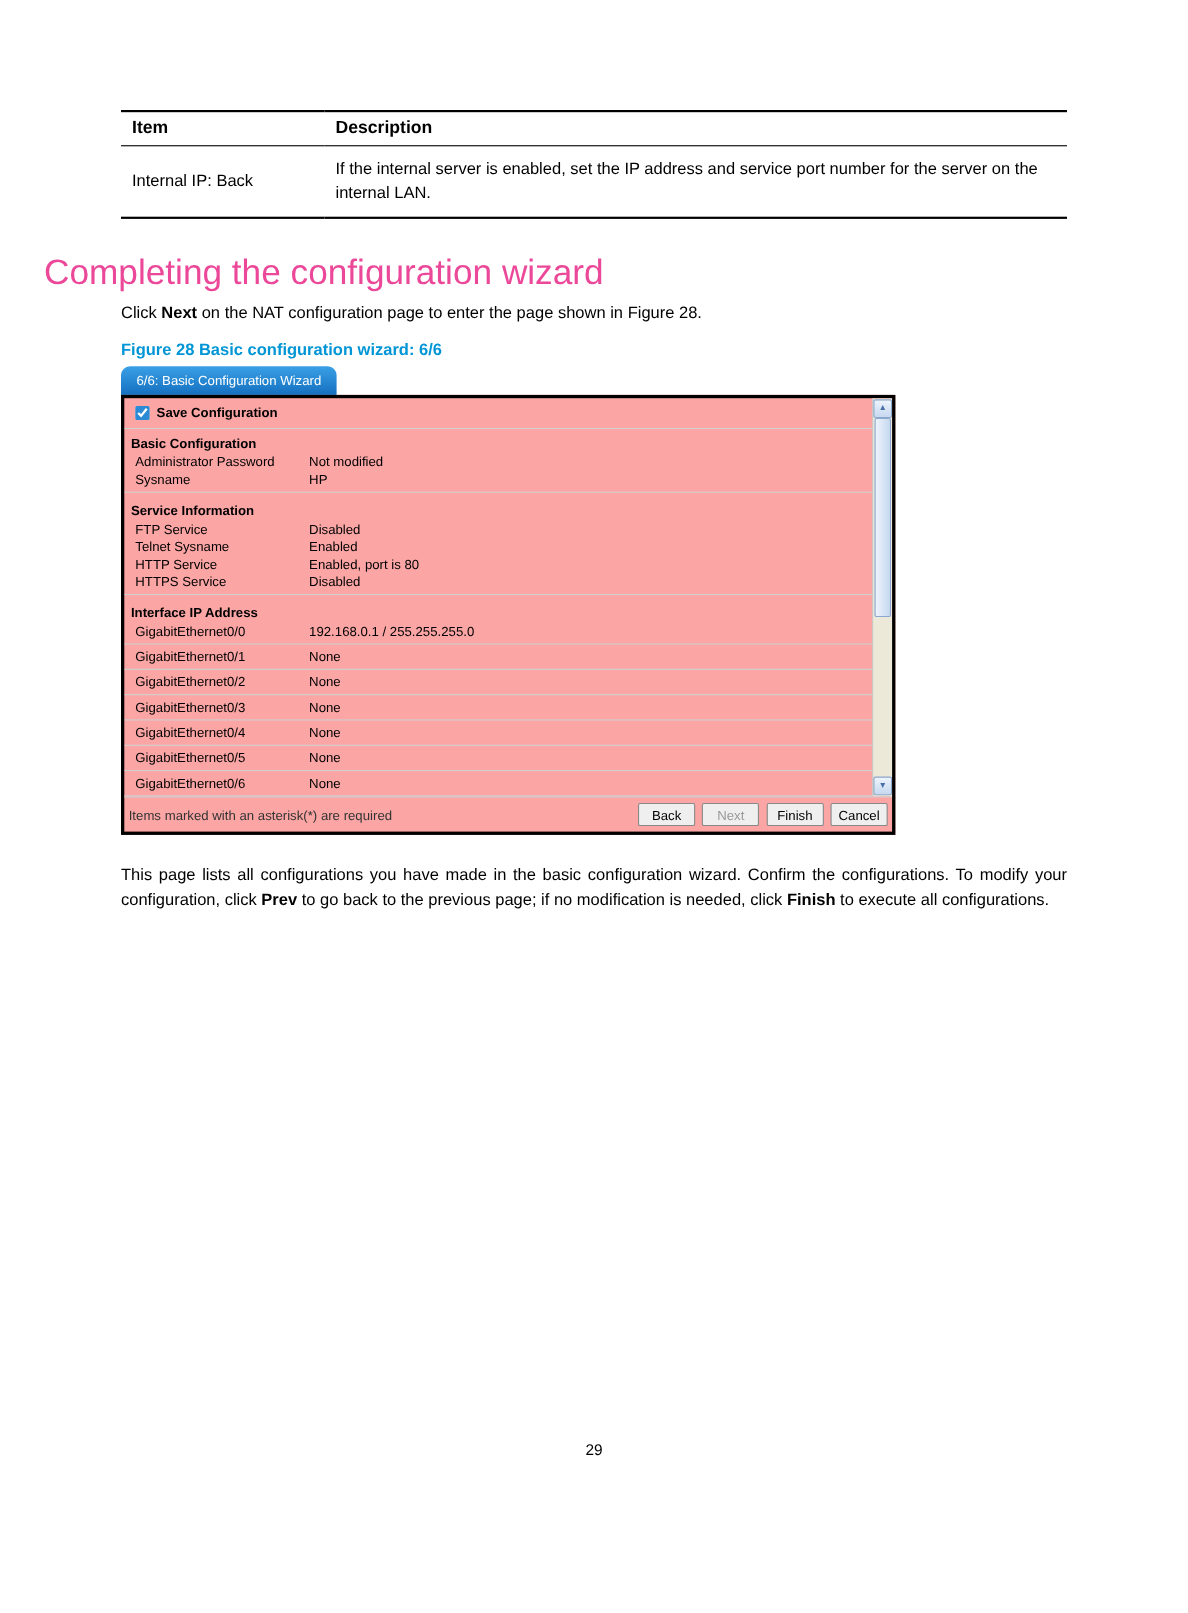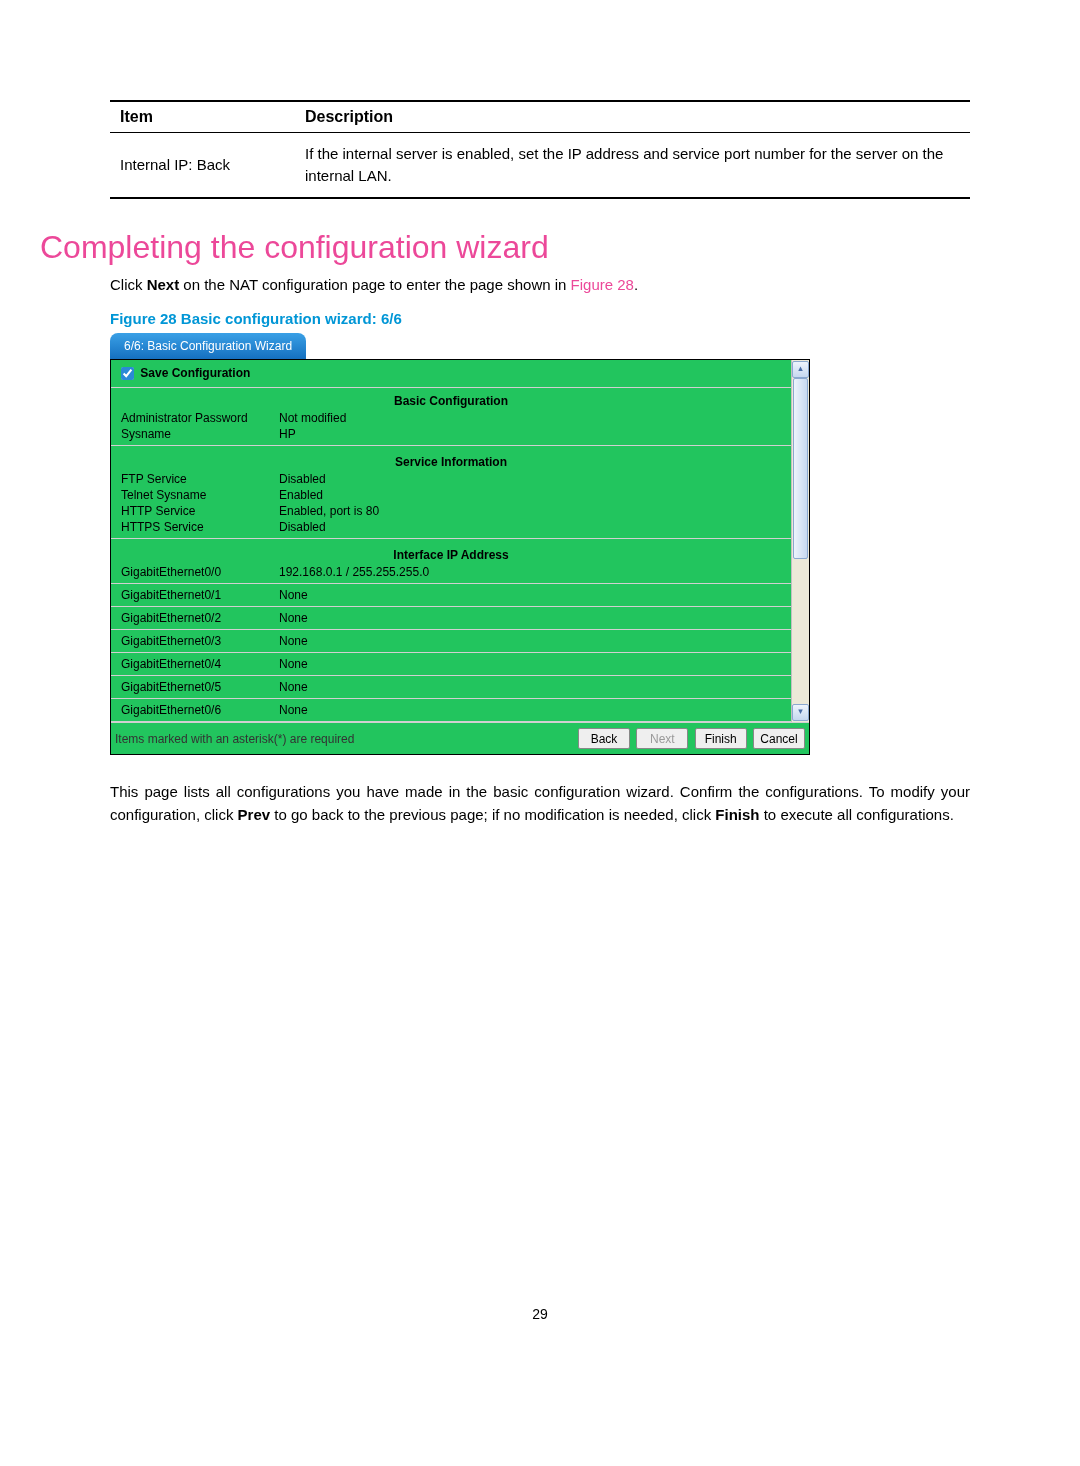--- a/index.html
+++ b/index.html
@@ -45,21 +45,21 @@
     margin: 30px 0 8px -70px;
     font-family: "Segoe UI Light", "Segoe UI", Arial, sans-serif;
   }
   p.body {
     font-size: 15px;
     line-height: 1.5;
     margin: 6px 0;
     font-family: "Segoe UI", Arial, sans-serif;
   }
   p.body.justify { text-align: justify; }
-  .figlink { color: #ec4899; }
+  .figlink { color: #000000; }
   .figcap {
     color: #0096d6;
     font-weight: bold;
     font-size: 15px;
     margin: 14px 0 4px 0;
     font-family: "Segoe UI", Arial, sans-serif;
   }
   
   .wizard {
     width: 700px;
@@ -70,24 +70,24 @@
   .wizard-tab {
     display: inline-block;
     background: linear-gradient(#3aa0e6, #1570c0);
     color: #fff;
     padding: 6px 14px 6px 14px;
     border-top-left-radius: 8px;
     border-top-right-radius: 8px;
     font-size: 12px;
   }
   .wizard-pane {
-    border: 1px solid #000000;
+    border: 3px solid #000000;
     width: 698px;
     position: relative;
-    background: #22c55e;
+    background: #fca5a5;
   }
   .wizard-scroll {
     height: 362px;
     overflow: hidden;
     position: relative;
     padding-right: 18px;
   }
   .scrollbar {
     position: absolute;
     top: 0; right: 0; bottom: 0;
@@ -123,21 +123,20 @@
   .sb-top { position: absolute; top: 0; left:0; right:0; }
   .saverow {
     padding: 4px 6px;
     border-bottom: 1px solid #d0d0d0;
     font-weight: bold;
   }
   .saverow input { vertical-align: middle; accent-color: #2a8ad6; }
   .grp {
     font-weight: bold;
     padding: 6px 6px 2px 6px;
-    text-align: center;
   }
   .kv {
     display: flex;
     padding: 1px 6px 1px 10px;
   }
   .kv .k { width: 158px; }
   .kv .v { flex: 1; }
   .hr { border-bottom: 1px solid #d0d0d0; margin: 3px 0; }
   .footer {
     display: flex;

